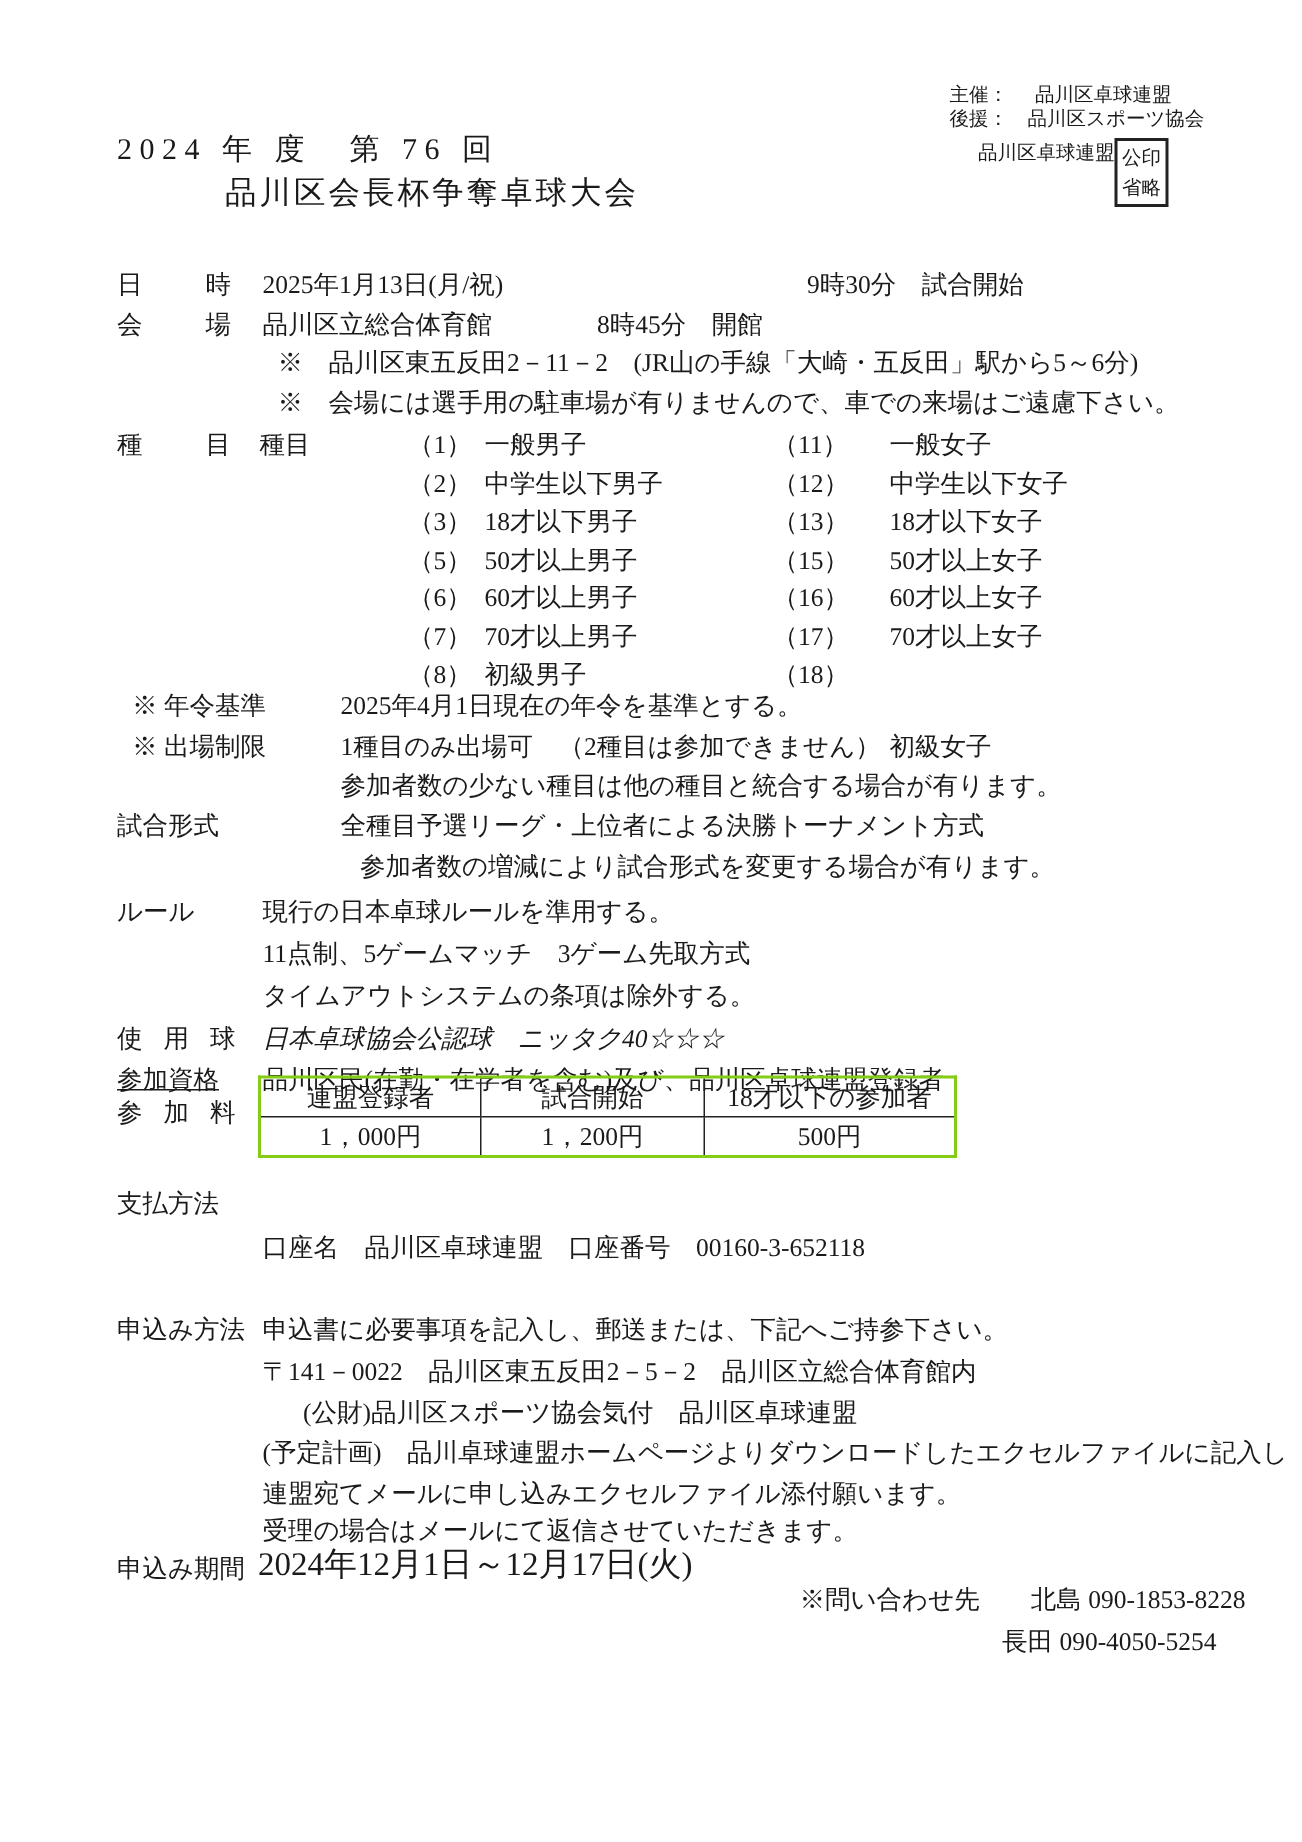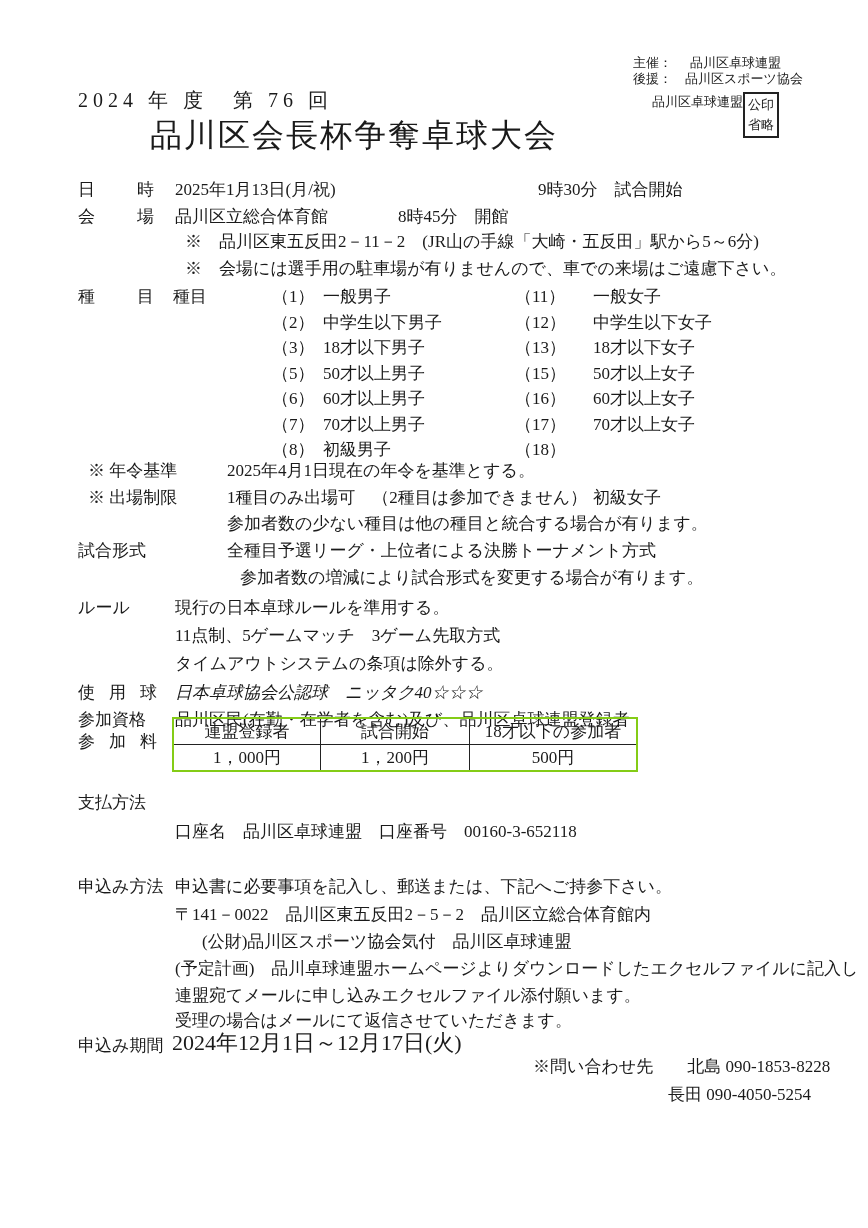--- a/index.html
+++ b/index.html
@@ -10,21 +10,21 @@
     background:#ffffff;
     color:#1a1a1a;
     font-family:"Liberation Serif","DejaVu Serif",serif;
     font-size:17px;
     overflow:hidden;
   }
   .ln{position:absolute;white-space:nowrap;line-height:1.2;}
   .spread2{letter-spacing:42px;}
   .spread3{letter-spacing:14px;}
   .era{font-size:20px;letter-spacing:5px;}
-  .title{font-size:32px;letter-spacing:2px;}
+  .title{font-size:21px;letter-spacing:2px;}
   .small{font-size:13px;}
   .big{font-size:22px;}
   .stamp{
     position:absolute;left:743px;top:92px;width:36px;height:46px;
     border:2px solid #222;
     display:flex;flex-direction:column;justify-content:space-between;
     align-items:center;font-size:13px;padding:2px 0;box-sizing:border-box;
   }
   .org1{position:absolute;left:633px;top:54px;width:148px;display:flex;justify-content:space-between;font-size:13px;}
   .feetable{
@@ -115,21 +115,21 @@
   <div class="ln" style="left:240px;top:568px;">参加者数の増減により試合形式を変更する場合が有ります。</div>
 
   <div class="ln" style="left:78px;top:598px;">ルール</div>
   <div class="ln" style="left:175px;top:598px;">現行の日本卓球ルールを準用する。</div>
   <div class="ln" style="left:175px;top:626px;">11点制、5ゲームマッチ　3ゲーム先取方式</div>
   <div class="ln" style="left:175px;top:654px;">タイムアウトシステムの条項は除外する。</div>
 
   <div class="ln spread3" style="left:78px;top:683px;">使用球</div>
   <div class="ln" style="left:175px;top:683px;font-style:italic;">日本卓球協会公認球　ニッタク40☆☆☆</div>
 
-  <div class="ln" style="left:78px;top:710px;">参加資格</div>
+  <div class="ln" style="left:78px;top:710px;text-decoration:underline;">参加資格</div>
   <div class="ln" style="left:175px;top:710px;">品川区民(在勤・在学者を含む)及び、品川区卓球連盟登録者</div>
 
   <div class="ln spread3" style="left:78px;top:732px;">参加料</div>
   <table class="feetable">
     <tbody>
         <tr>
       <td class="c1">連盟登録者</td>
       <td class="c2">試合開始</td>
       <td class="c3">18才以下の参加者</td>
     </tr>

